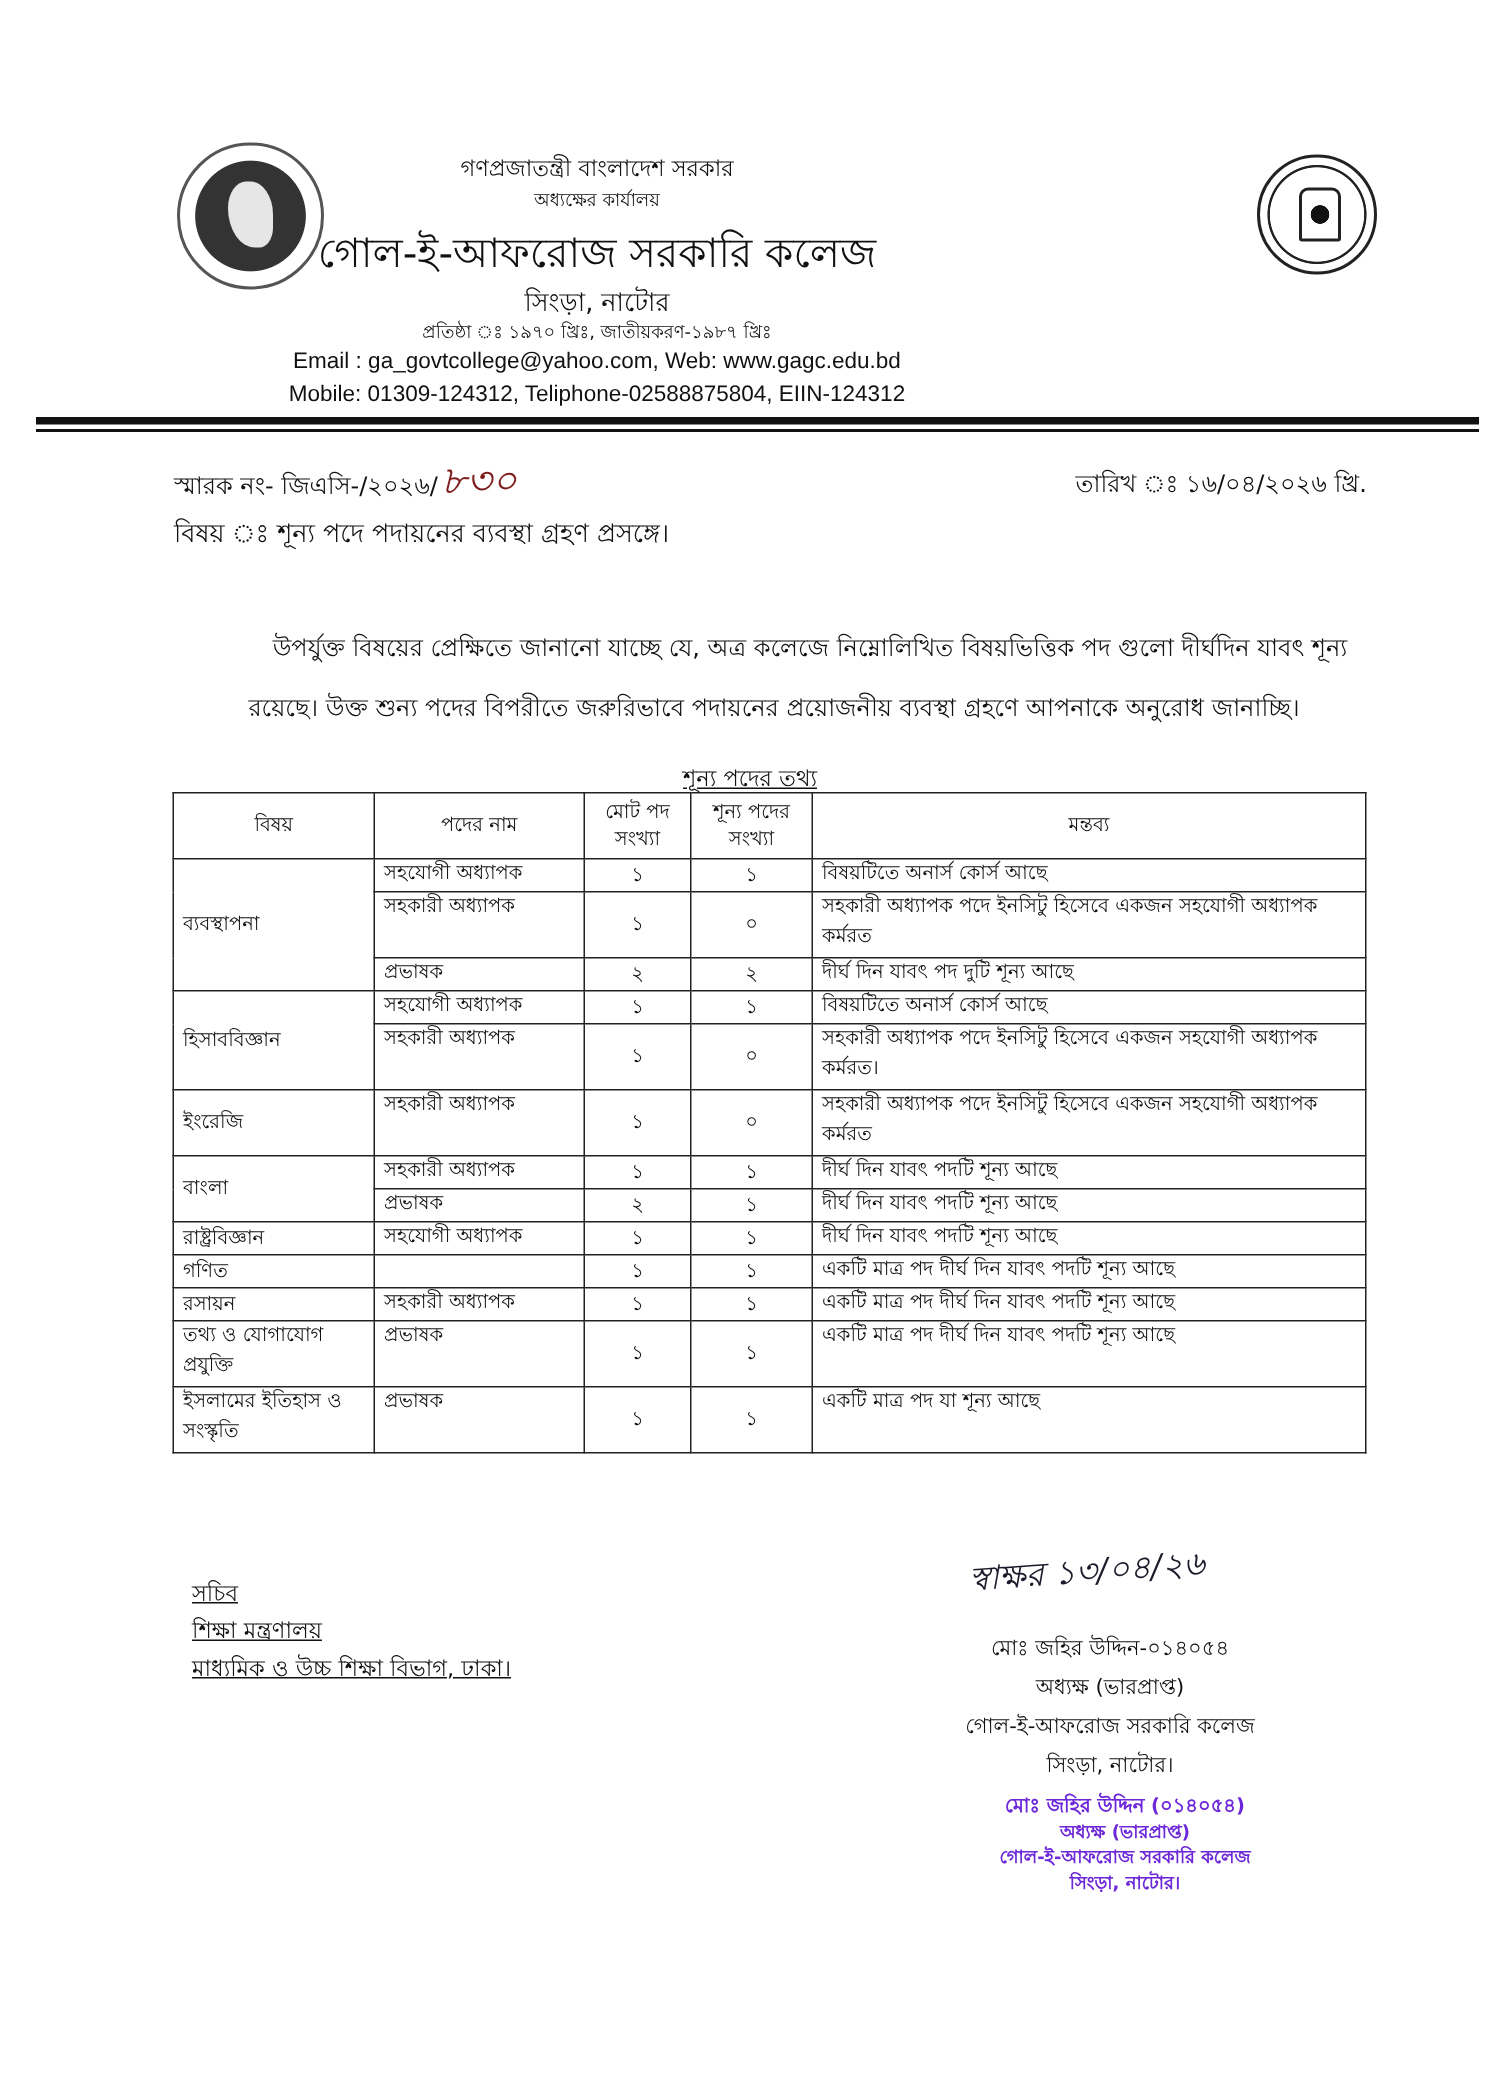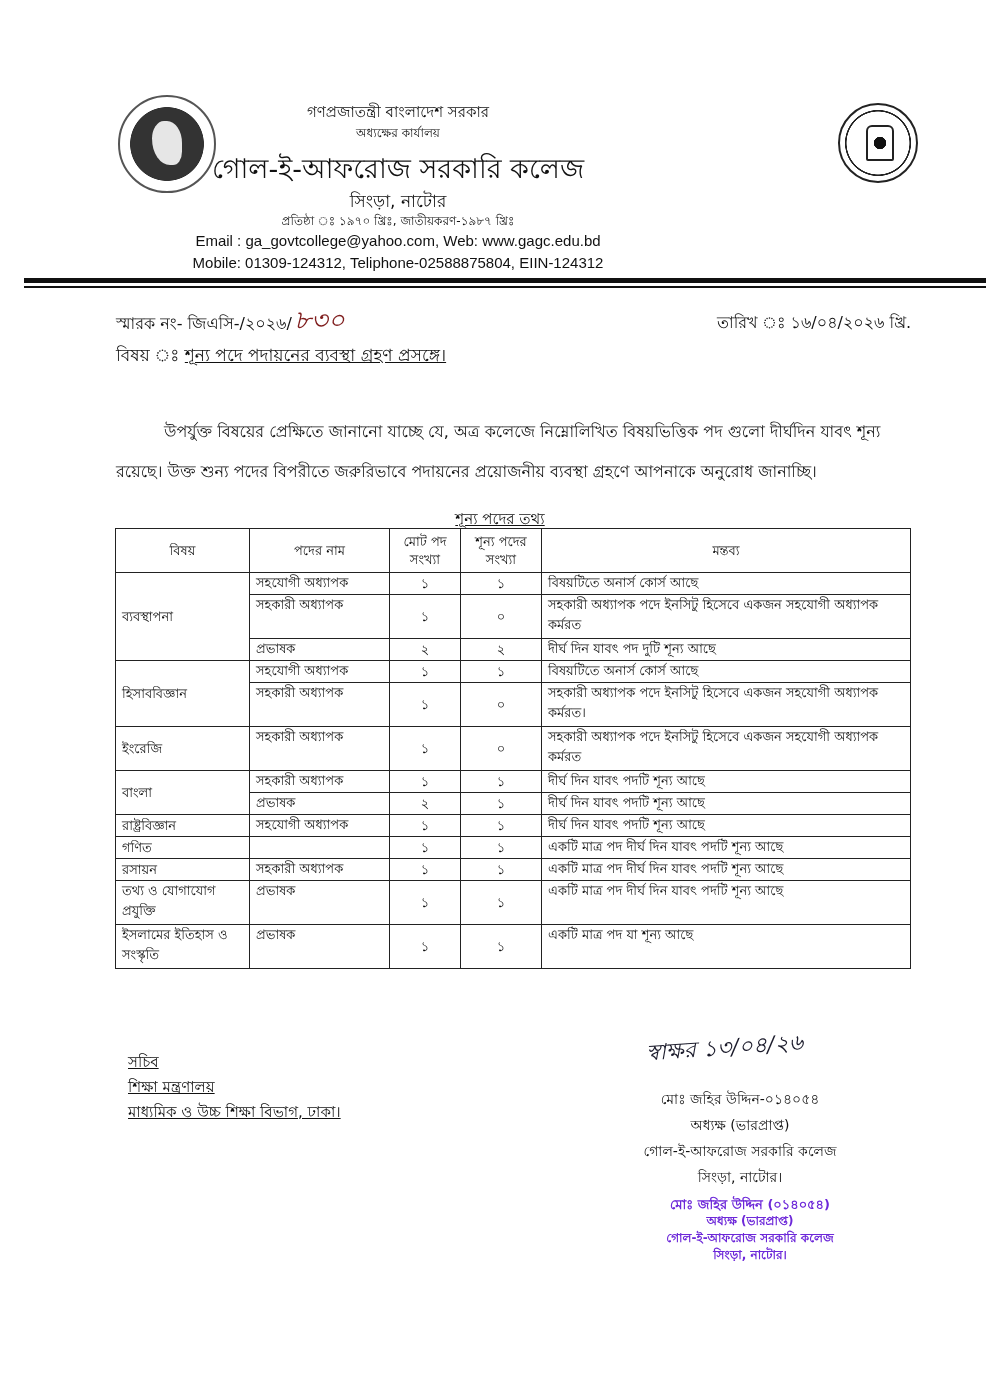--- a/index.html
+++ b/index.html
@@ -30,23 +30,23 @@
   .rule { position: absolute; left: 24px; width: 962px; background: #111; }
   #rule1 { top: 278px; height: 5px; }
   #rule2 { top: 286px; height: 2px; }
 
   
   #memo { left: 116px; top: 300px; font-size: 16px; }
   #memo .hand { font-family: "DejaVu Serif", serif; font-style: italic; font-size: 26px; color: #7f1d1d; margin-left: 2px; }
   #date { left: 706px; top: 310px; font-size: 16px; margin-left: 11px; }
 
   #subject { left: 116px; top: 342px; font-size: 17px; }
-  #subject .u { text-decoration: underline; }
-
-  .para { position: absolute; left: 116px; width: 800px; font-size: 16px; line-height: 40px; }
+  #subject .u { }
+
+  .para { position: absolute; left: 116px; width: 800px; font-size: 16px; line-height: 40px; text-align: center; }
   #para1 { top: 412px; text-indent: 48px; }
 
   #table-title { left: 0; width: 1000px; top: 507px; font-size: 15px; text-align: center; }
   #table-title span { text-decoration: underline; }
 
   
   table { position: absolute; left: 115px; top: 528px; border-collapse: collapse; font-size: 13px; }
   td, th { border: 1.5px solid #222; padding: 0 6px; vertical-align: top; font-weight: normal; }
   th { text-align: center; vertical-align: middle; font-size: 13px; line-height: 18px; }
   td.num { text-align: center; vertical-align: middle; }

